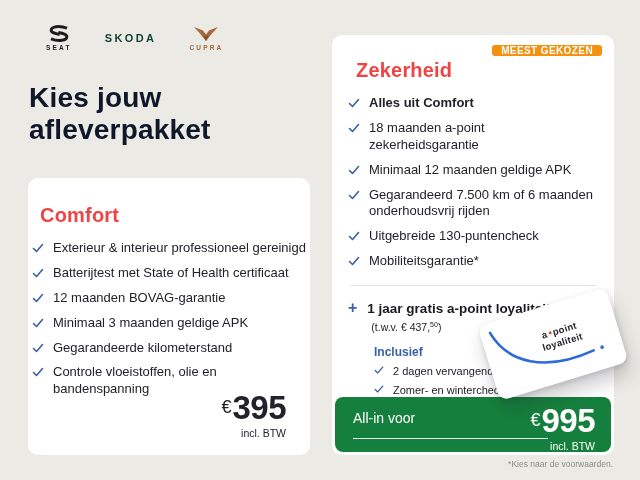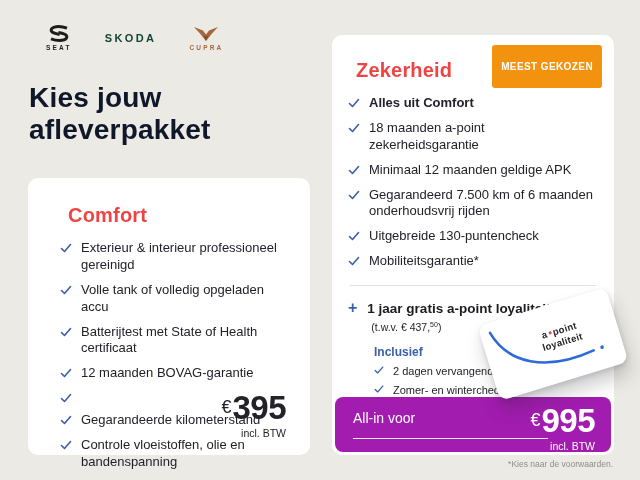--- a/index.html
+++ b/index.html
@@ -19,41 +19,41 @@
   .skoda-word{font-size:11px;font-weight:bold;letter-spacing:2.4px;color:#124438;}
 
   
   .heading{
     position:absolute;left:29px;top:82px;margin:0;
     font-size:28px;line-height:1.13;font-weight:600;color:#0f172a;letter-spacing:0.2px;
   }
 
   
   .card{position:absolute;background:#fff;border-radius:10px;box-sizing:border-box;}
-  .card.comfort{left:28px;top:178px;width:282px;height:277px;padding:18px 32px;}
+  .card.comfort{left:28px;top:178px;width:282px;height:277px;padding:18px 4px;}
   .card.zekerheid{left:332px;top:35px;width:282px;height:420px;padding:16px 16px;}
   .card-title{margin:8px;font-size:20px;font-weight:700;color:#ef4444;letter-spacing:0.2px;}
 
   ul.items{list-style:none;margin:13px 0 0;padding:0;display:flex;flex-direction:column;gap:8px;}
   .item{display:flex;gap:9px;align-items:flex-start;font-size:13px;line-height:1.3;color:#23222B;}
   .check{flex:0 0 auto;display:inline-flex;margin-top:2px;}
   .item-text.bold{font-weight:700;}
 
   
   .price{text-align:right;}
   .card.comfort .price{position:absolute;right:24px;bottom:16px;}
   .price-main .euro{font-size:18px;font-weight:500;vertical-align:6px;margin-right:1px;}
   .price-main .amount{font-size:33px;font-weight:700;letter-spacing:-0.5px;}
   .price-note{font-size:10.5px;margin-top:0;color:#23222B;}
 
   
   .badge{
     position:absolute;top:10px;right:12px;background:#F2920F;color:#fff;
     font-size:10px;font-weight:700;letter-spacing:0.4px;
-    padding:16px 9px;border-radius:3px;text-align:right;
+    padding:0 9px;border-radius:3px;text-align:right;
   }
   .zk-items{gap:9px;margin-top:14px;}
   .divider{border-top:1px solid #E4E3E0;margin:15px 2px 13px;}
 
   .loyalty-row{display:flex;gap:10px;align-items:baseline;}
   .plus{color:#3A5FA9;font-size:16px;font-weight:700;line-height:1;}
   .loyalty-title{font-size:13.5px;font-weight:700;color:#1C1B22;}
   .loyalty-value{font-size:10.5px;color:#23222B;margin-left:4px;white-space:nowrap;}
   .loyalty-value sup{font-size:7px;}
 
@@ -70,21 +70,21 @@
   }
   .loyalty-card .arc{position:absolute;inset:0;}
   .lc-text{position:absolute;left:56px;top:22px;text-align:center;line-height:1.3;
     font-size:9.5px;font-weight:700;color:#26242B;letter-spacing:0.3px;}
   .lc-dot{display:inline-block;width:3px;height:3px;border-radius:50%;
     background:#E2483D;margin:0 1.5px 1.5px;vertical-align:middle;}
 
   
   .allin-bar{
     position:absolute;left:3px;right:3px;bottom:3px;height:55px;
-    background:#a21caf;border-radius:8px;color:#fff;z-index:1;
+    background:#15803d;border-radius:8px;color:#fff;z-index:1;
   }
   .allin-label{position:absolute;left:18px;top:13px;font-size:14px;font-weight:400;}
   .allin-underline{position:absolute;left:18px;bottom:13px;width:195px;border-top:1px solid #E8EDF7;}
   .allin-bar .price{position:absolute;right:16px;top:5px;color:#fff;}
   .allin-bar .price-note{color:#fff;}
 
   .footnote{position:absolute;right:27px;top:459px;font-size:8.5px;color:#8F8D86;}
 </style>
 </head>
 <body>
@@ -123,44 +123,37 @@
             </svg>
           </span>
           <span class="item-text">Exterieur &amp; interieur professioneel gereinigd</span>
         </li>
       <li class="item">
           <span class="check">
             <svg width="12" height="12" viewBox="0 0 12 12">
               <path d="M1.5 6.5 L4.5 9.5 L10.5 2.5" stroke="#3A5FA9" stroke-width="1.6" fill="none" stroke-linecap="round" stroke-linejoin="round"></path>
             </svg>
           </span>
-          <span class="item-text">Volle tank of volledig opgeladen accu</span>
-        </li>
-      <li class="item">
-          <span class="check">
-            <svg width="12" height="12" viewBox="0 0 12 12">
-              <path d="M1.5 6.5 L4.5 9.5 L10.5 2.5" stroke="#3A5FA9" stroke-width="1.6" fill="none" stroke-linecap="round" stroke-linejoin="round"></path>
-            </svg>
-          </span>
           <span class="item-text">Batterijtest met State of Health certificaat</span>
         </li>
       <li class="item">
           <span class="check">
             <svg width="12" height="12" viewBox="0 0 12 12">
               <path d="M1.5 6.5 L4.5 9.5 L10.5 2.5" stroke="#3A5FA9" stroke-width="1.6" fill="none" stroke-linecap="round" stroke-linejoin="round"></path>
             </svg>
           </span>
           <span class="item-text">12 maanden BOVAG-garantie</span>
         </li>
       <li class="item">
           <span class="check">
             <svg width="12" height="12" viewBox="0 0 12 12">
               <path d="M1.5 6.5 L4.5 9.5 L10.5 2.5" stroke="#3A5FA9" stroke-width="1.6" fill="none" stroke-linecap="round" stroke-linejoin="round"></path>
             </svg>
           </span>
+          <span class="item-text">Minimaal 3 maanden geldige APK</span>
         </li>
       <li class="item">
           <span class="check">
             <svg width="12" height="12" viewBox="0 0 12 12">
               <path d="M1.5 6.5 L4.5 9.5 L10.5 2.5" stroke="#3A5FA9" stroke-width="1.6" fill="none" stroke-linecap="round" stroke-linejoin="round"></path>
             </svg>
           </span>
           <span class="item-text">Gegarandeerde kilometerstand</span>
         </li>
       <li class="item">

